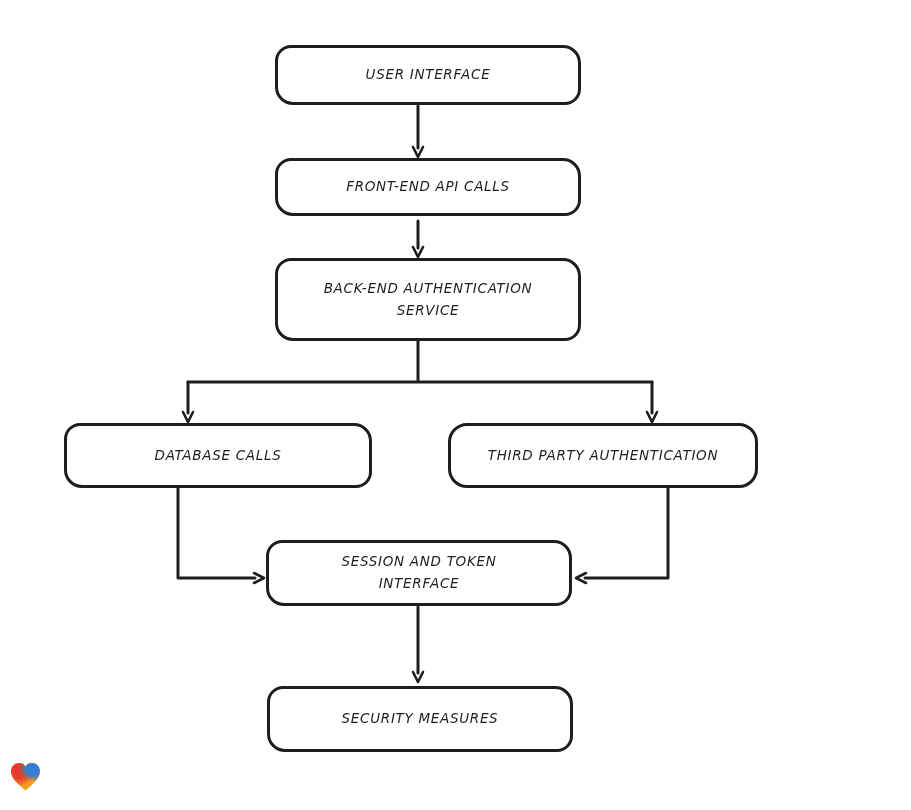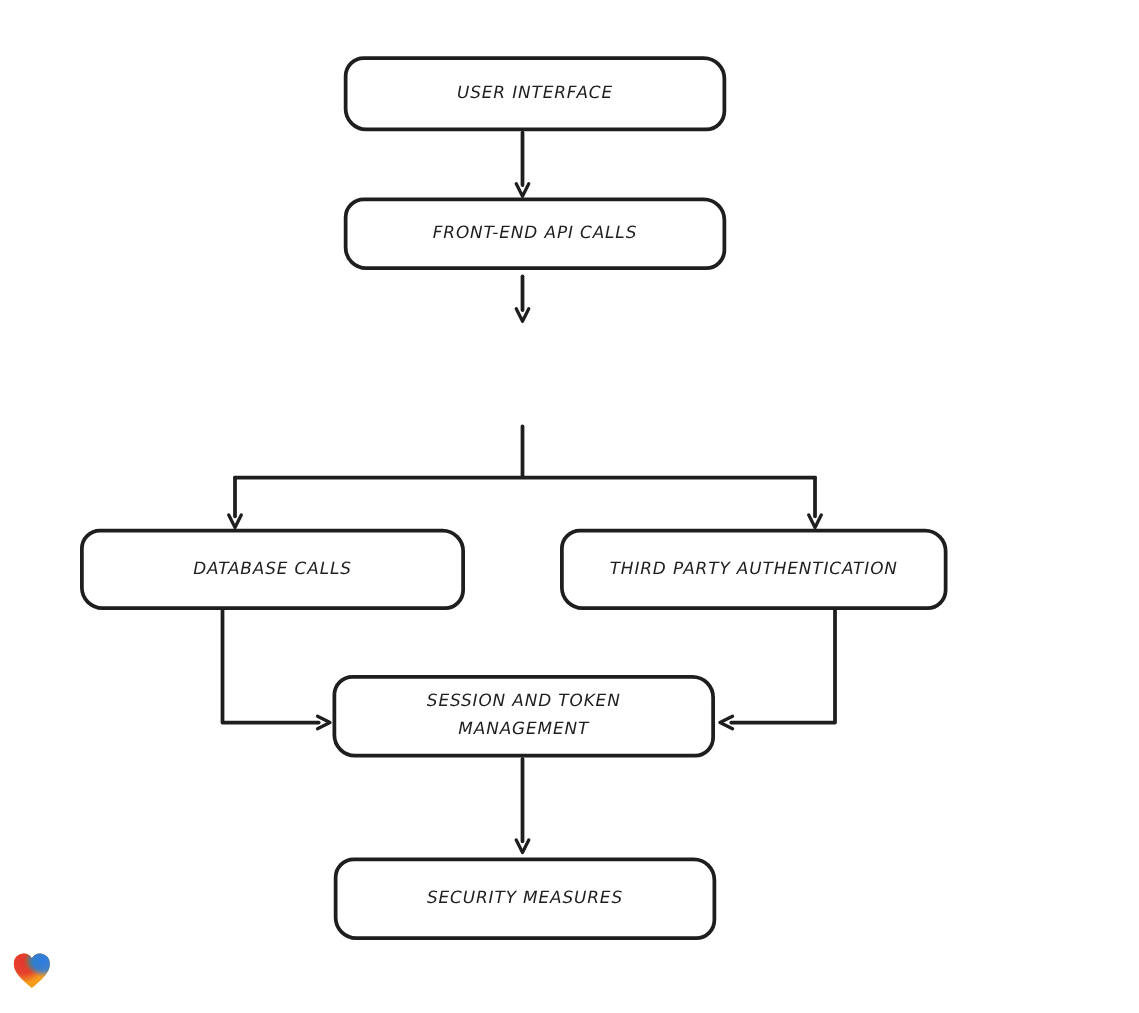--- a/index.html
+++ b/index.html
@@ -87,32 +87,36 @@
   </svg>
 
   <div class="node" style="left:275px; top:45px;  width:306px; height:60px;">
     <span class="node-label">USER INTERFACE</span>
   </div>
 
   <div class="node" style="left:275px; top:158px; width:306px; height:58px;">
     <span class="node-label">FRONT-END API CALLS</span>
   </div>
 
+  <div class="node" style="left:275px; top:258px; width:306px; height:83px;">
+    <span class="node-label">BACK-END AUTHENTICATION
+SERVICE</span>
+  </div>
 
   <div class="node" style="left:64px;  top:423px; width:308px; height:65px;">
     <span class="node-label">DATABASE CALLS</span>
   </div>
 
-  <div class="node" style="left:448px; top:423px; width:310px; height:65px;">
+  <div class="node" style="left:448px; top:423px; width:310px; height:65px;border-radius:19px;">
     <span class="node-label">THIRD PARTY AUTHENTICATION</span>
   </div>
 
   <div class="node" style="left:266px; top:540px; width:306px; height:66px;">
     <span class="node-label">SESSION AND TOKEN
-MANAGEMENT</span>
+INTERFACE</span>
   </div>
 
   <div class="node" style="left:267px; top:686px; width:306px; height:66px;align-items:center;">
     <span class="node-label">SECURITY MEASURES</span>
   </div>
 
   <svg class="brand-logo" viewBox="0 0 32 30">
     <defs>
       <radialGradient id="gRed" cx="0.26" cy="0.24" r="0.62">
         <stop offset="0%" stop-color="#e4372f" stop-opacity="1"></stop>

